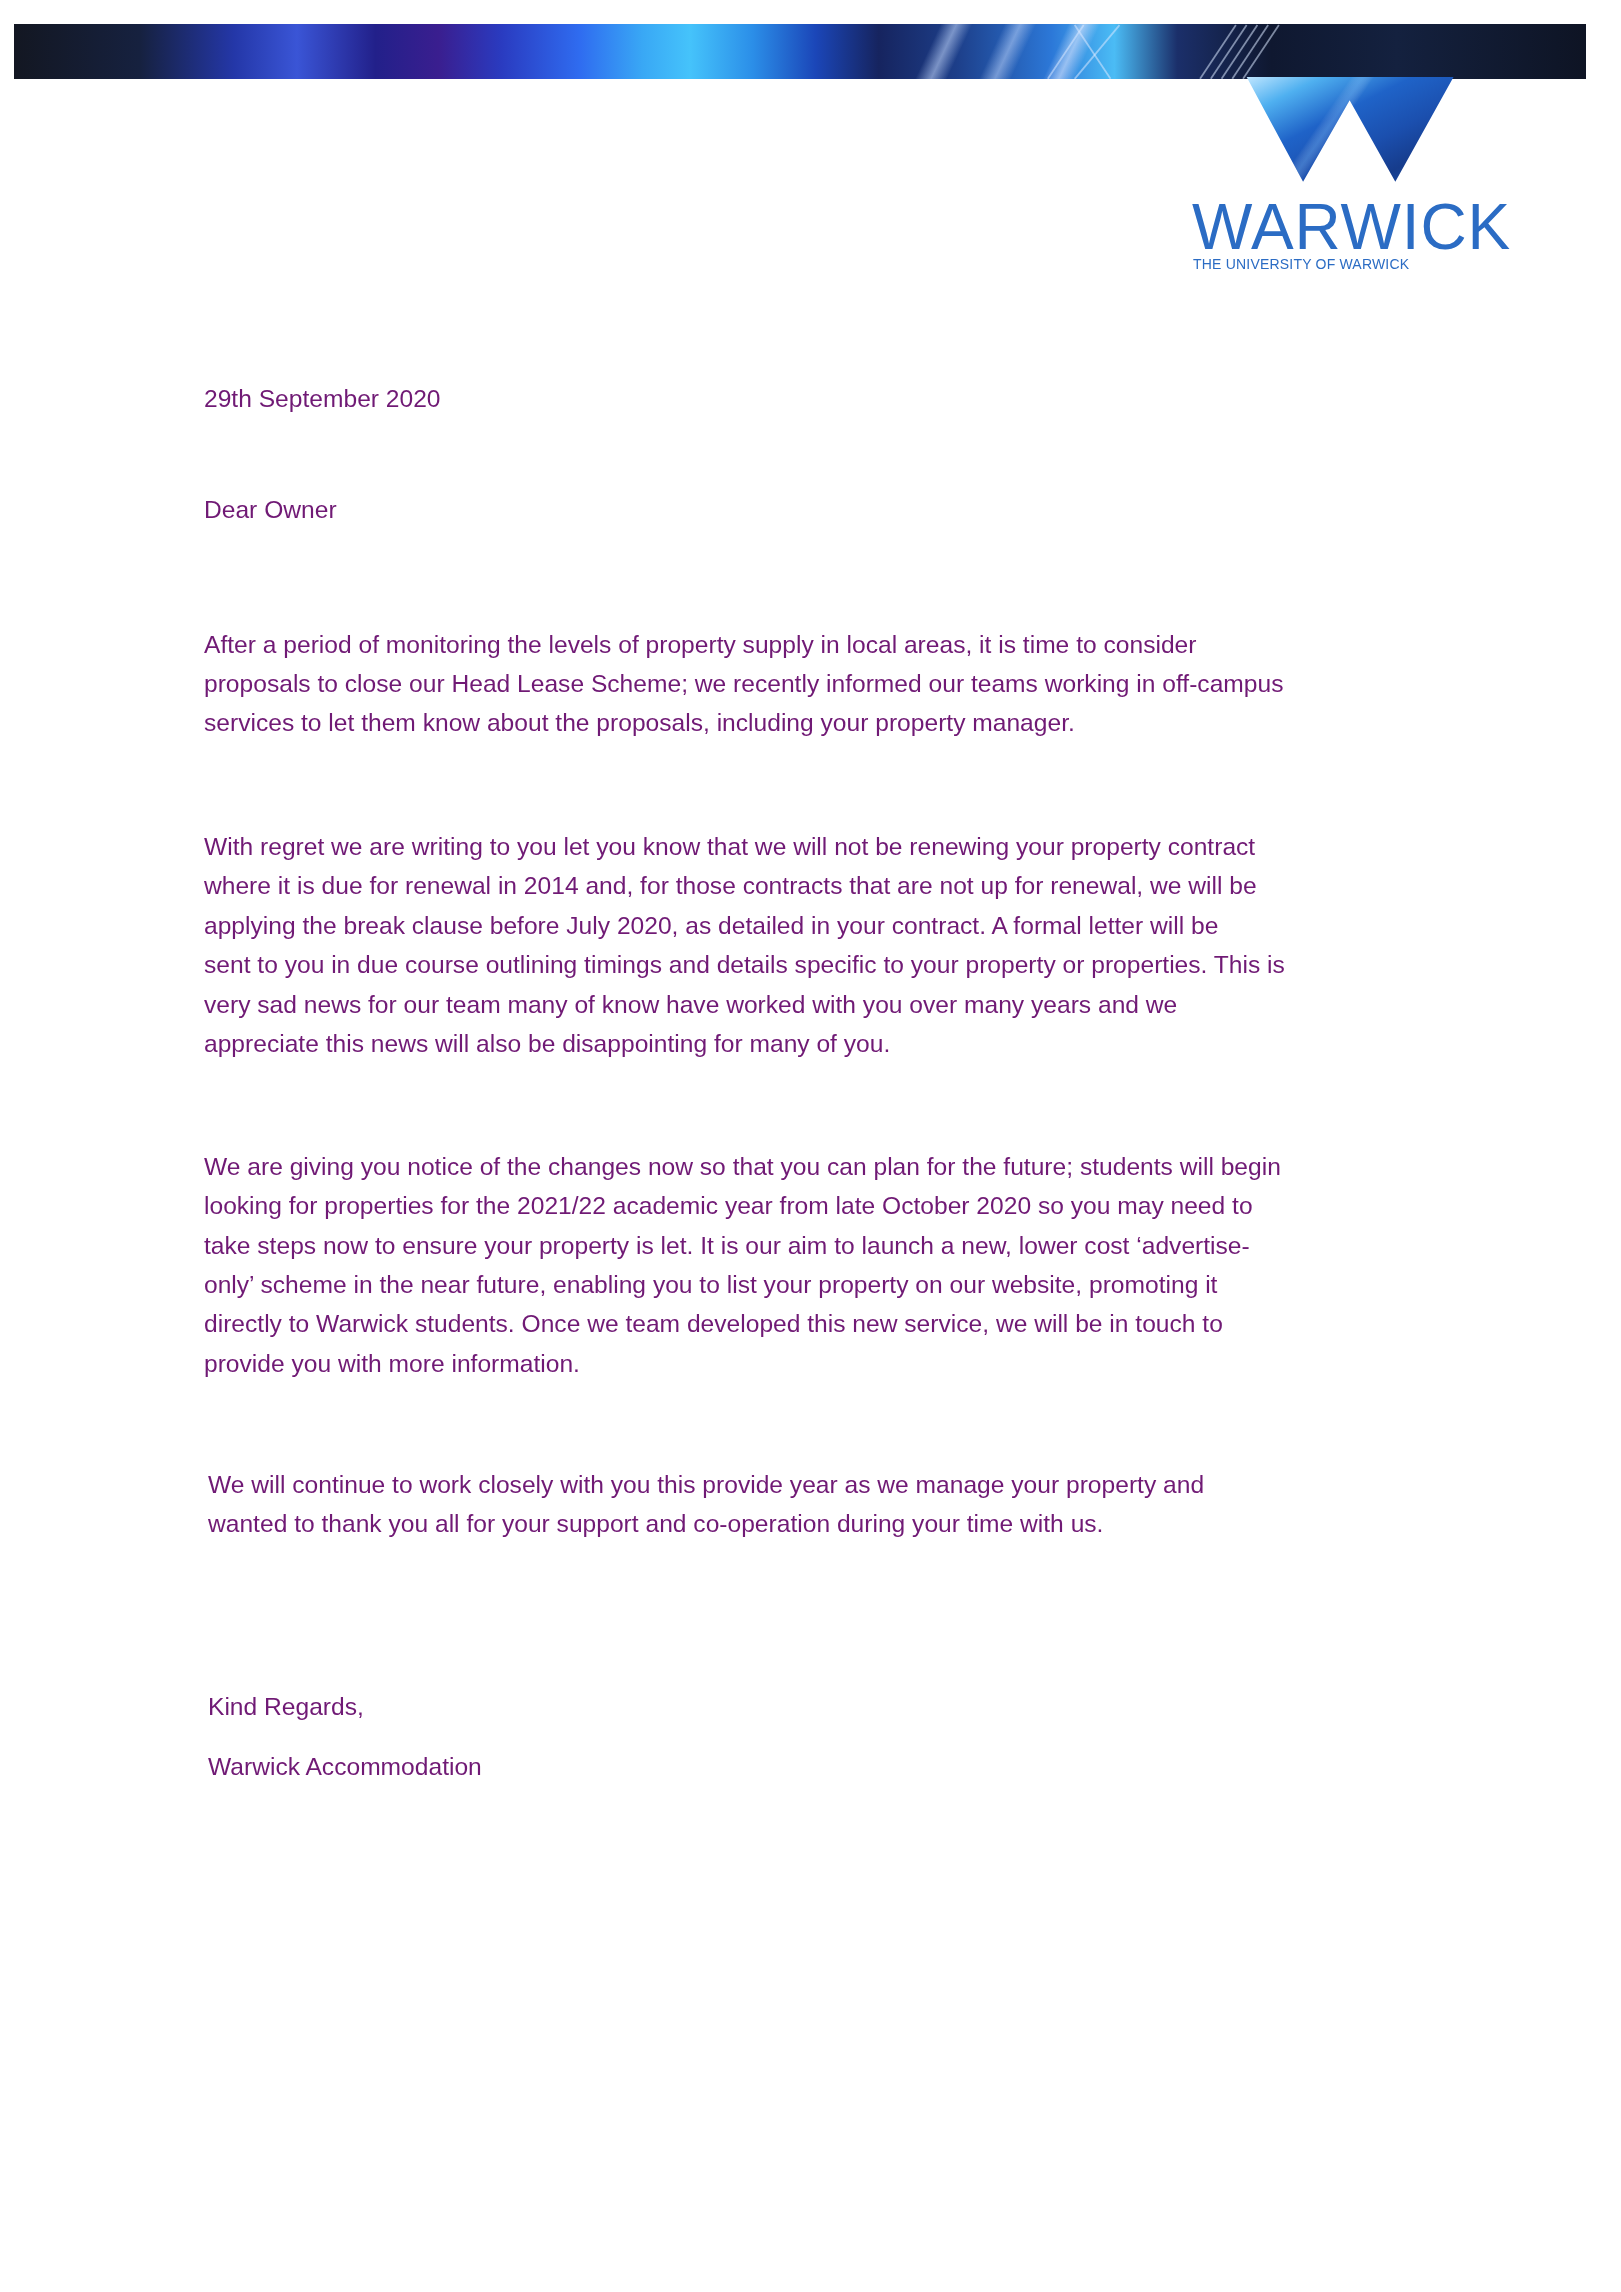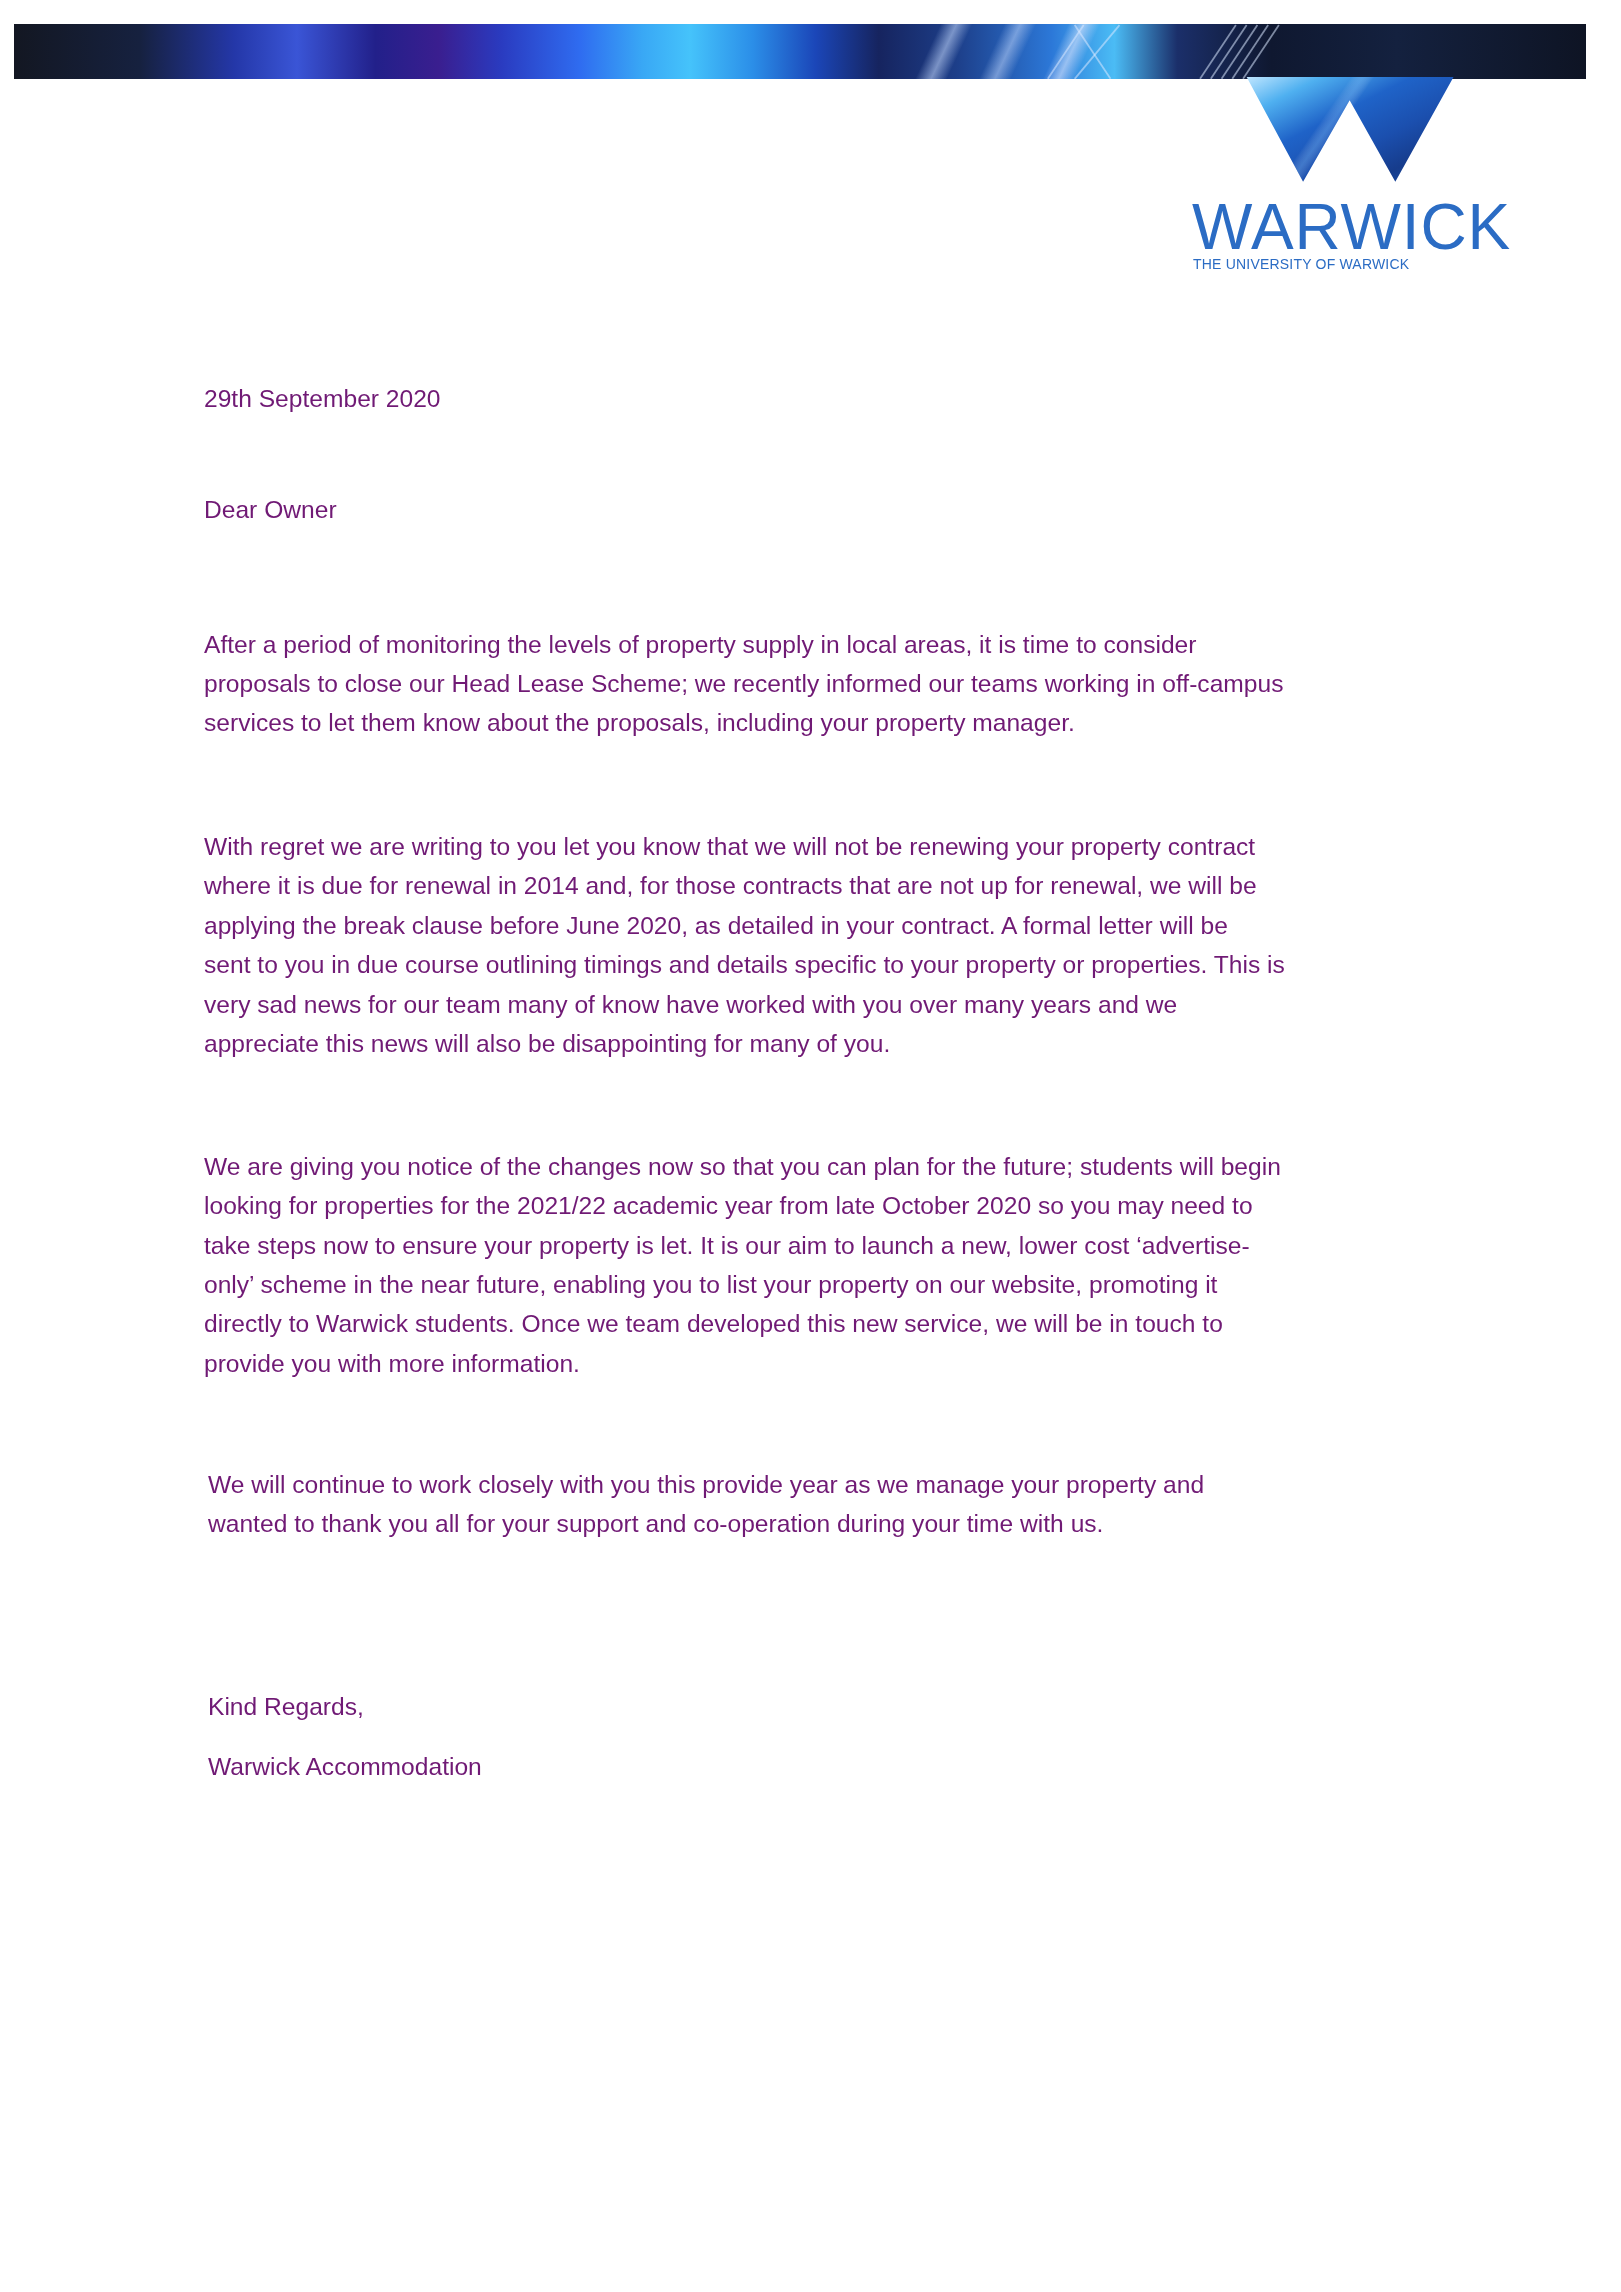--- a/index.html
+++ b/index.html
@@ -67,21 +67,21 @@
 
   <div>
     <div class="line" style="top:630px">After a period of monitoring the levels of property supply in local areas, it is time to consider</div>
     <div class="line" style="top:669px">proposals to close our Head Lease Scheme; we recently informed our teams working in off-campus</div>
     <div class="line" style="top:708px">services to let them know about the proposals, including your property manager.</div>
   </div>
 
   <div>
     <div class="line" style="top:832px">With regret we are writing to you let you know that we will not be renewing your property contract</div>
     <div class="line" style="top:871px">where it is due for renewal in 2014 and, for those contracts that are not up for renewal, we will be</div>
-    <div class="line" style="top:911px">applying the break clause before June 2020, as detailed in your contract. A formal letter will be</div>
+    <div class="line" style="top:911px">applying the break clause before July 2020, as detailed in your contract. A formal letter will be</div>
     <div class="line" style="top:950px">sent to you in due course outlining timings and details specific to your property or properties. This is</div>
     <div class="line" style="top:990px">very sad news for our team many of know have worked with you over many years and we</div>
     <div class="line" style="top:1029px">appreciate this news will also be disappointing for many of you.</div>
   </div>
 
   <div>
     <div class="line" style="top:1152px">We are giving you notice of the changes now so that you can plan for the future; students will begin</div>
     <div class="line" style="top:1191px">looking for properties for the 2021/22 academic year from late October 2020 so you may need to</div>
     <div class="line" style="top:1231px">take steps now to ensure your property is let. It is our aim to launch a new, lower cost ‘advertise-</div>
     <div class="line" style="top:1270px">only’ scheme in the near future, enabling you to list your property on our website, promoting it</div>

